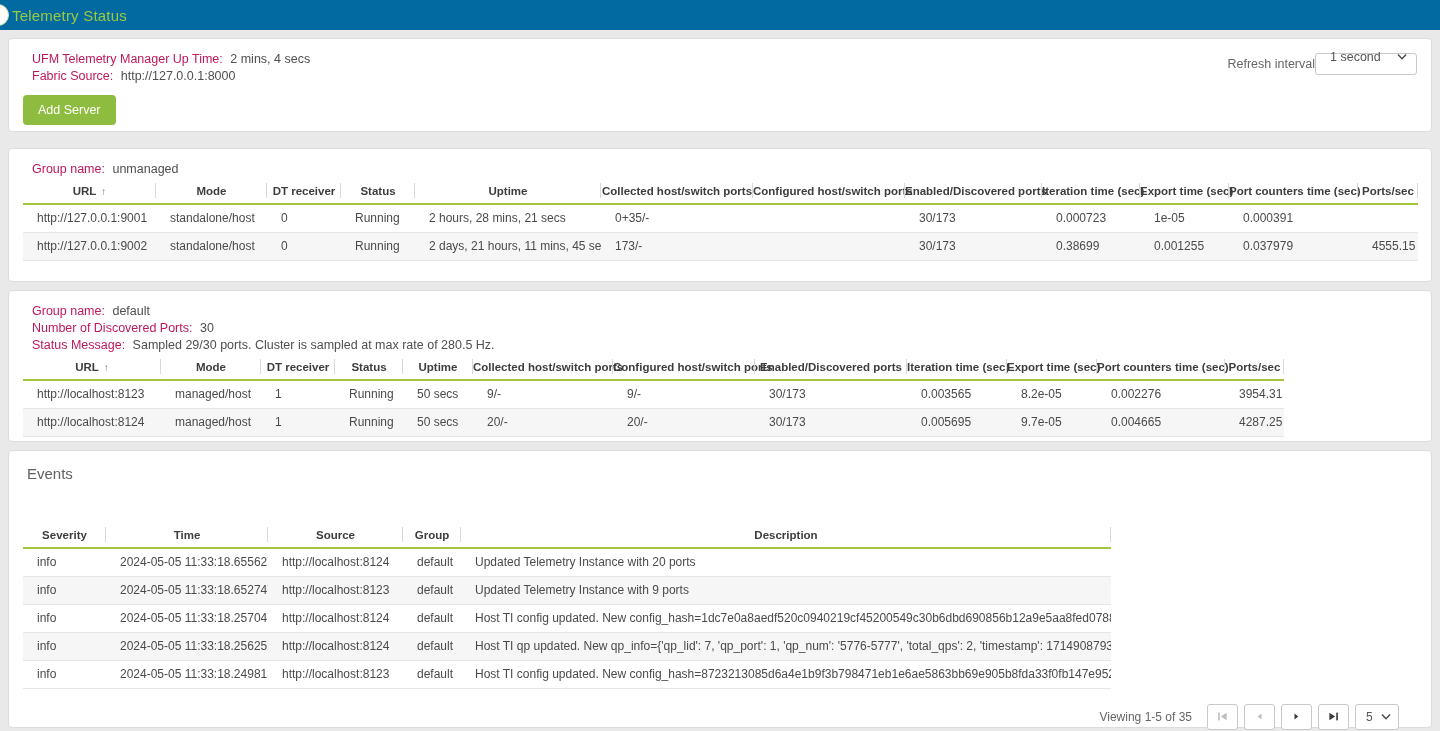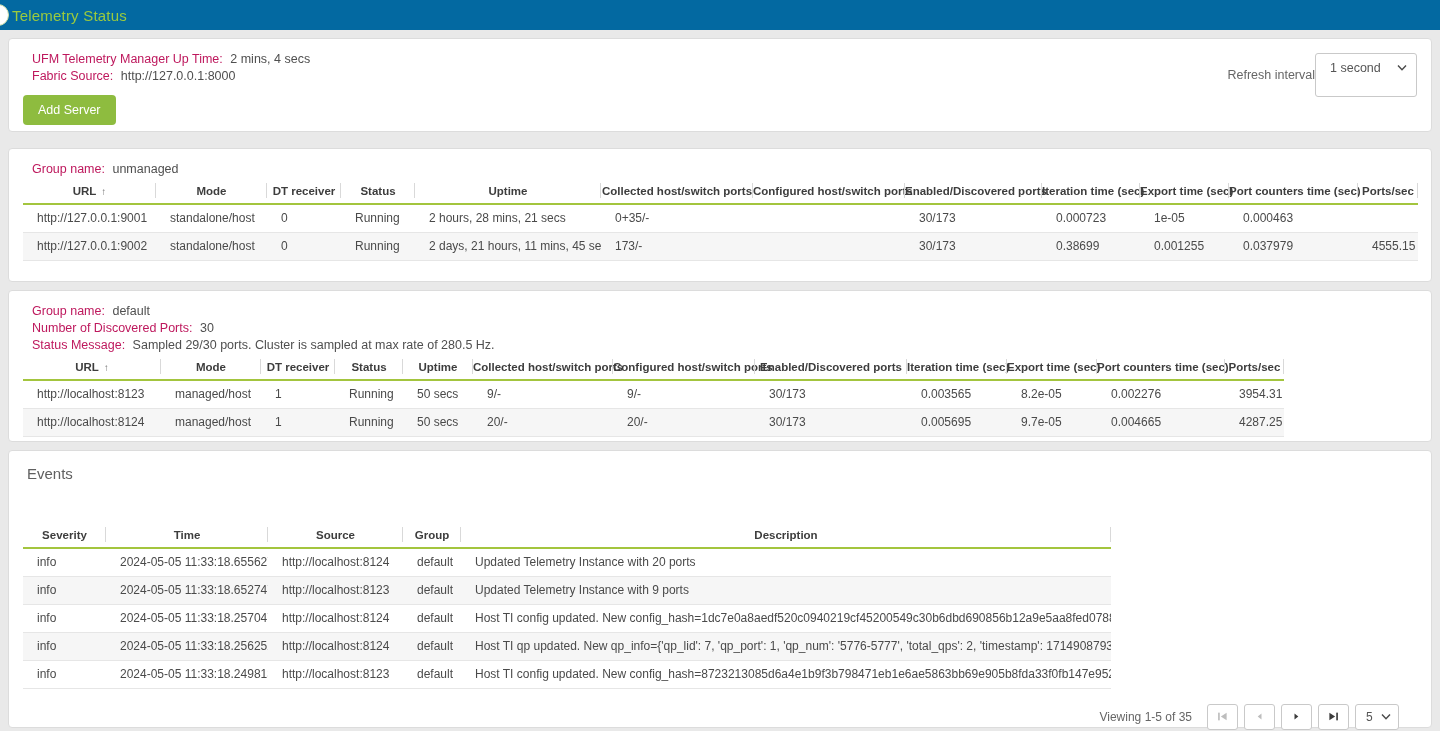--- a/index.html
+++ b/index.html
@@ -56,21 +56,21 @@
     padding: 8px 15px;
     cursor: pointer;
     display: inline-block;
   }
   .refresh-wrap {
     position: absolute; right: 14px; top: 14px;
     display: flex; align-items: center; gap: 0;
     font-size: 12.5px; color: #666;
   }
   .select-box {
-    height: 44px; min-width: 102px;
+    height: 22px; min-width: 102px;
     border: 1px solid #c9c9c9; border-radius: 3px;
     background: #fff;
     display: flex; align-items: center; justify-content: space-between;
     padding: 0 9px 15px 14px;
     font-size: 12.5px; color: #555;
     cursor: pointer;
   }
   .select-box.small { min-width: 44px; height: 26px; padding: 0 7px 0 10px; font-size: 12px; }
   .chev { width: 10px; height: 6px; flex: none; margin-left: 8px; }
   
@@ -189,21 +189,21 @@
           <td>http://127.0.0.1:9001</td>
           <td>standalone/host</td>
           <td>0</td>
           <td>Running</td>
           <td>2 hours, 28 mins, 21 secs</td>
           <td>0+35/-</td>
           <td></td>
           <td>30/173</td>
           <td>0.000723</td>
           <td>1e-05</td>
-          <td>0.000463</td>
+          <td>0.000391</td>
           <td></td>
         </tr>
         <tr>
           <td>http://127.0.0.1:9002</td>
           <td>standalone/host</td>
           <td>0</td>
           <td>Running</td>
           <td>2 days, 21 hours, 11 mins, 45 secs</td>
           <td>173/-</td>
           <td></td>

